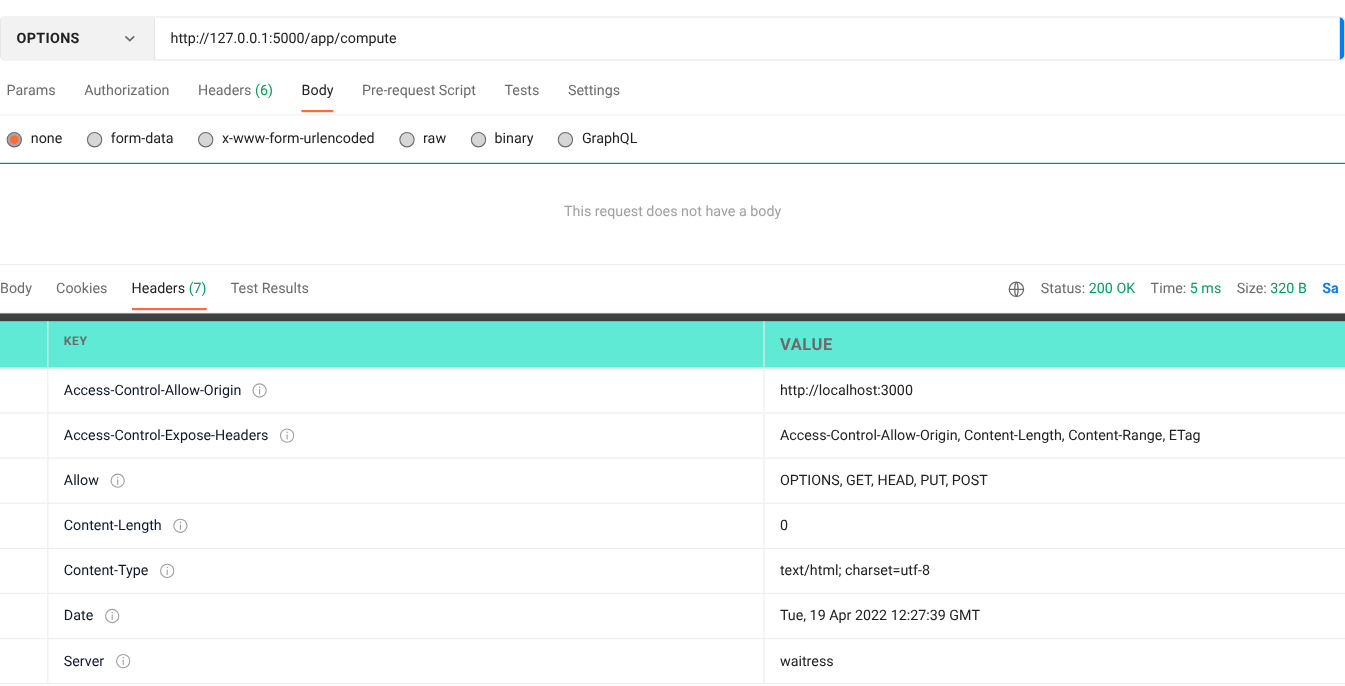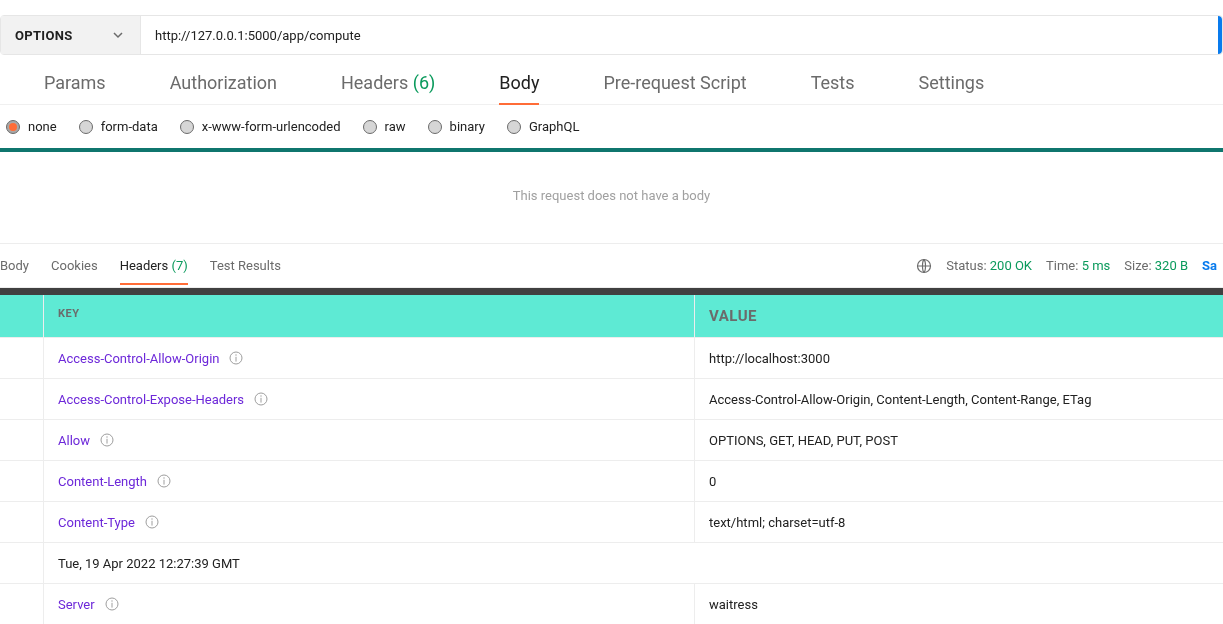--- a/index.html
+++ b/index.html
@@ -49,35 +49,34 @@
     .tabs-row {
       display: flex;
       align-items: center;
       gap: 26px;
       padding: 18px 6px 0 6px;
       border-bottom: 1px solid #f0f0f0;
       height: 50px;
     }
     .tab {
       padding-bottom: 10px;
-      font-size: 18px;
+      font-size: 13px;
       color: #6b6b6b;
       cursor: pointer;
       border-bottom: 2px solid transparent;
-      margin-left: 38px;
     }
     .tab.active { color: #212121; border-bottom-color: #ff6c37; }
     .count-badge { color: #0a9a5c; }
 
     .body-type-row {
       display: flex;
       align-items: flex-start;
       gap: 22px;
       padding: 14px 6px;
-      border-bottom: 4px solid #0f766e;
+      border-bottom: 1px solid #0f766e;
     }
     .radio {
       display: flex;
       align-items: center;
       gap: 8px;
       font-size: 13px;
       color: #212121;
       cursor: pointer;
     }
     .radio-dot {
@@ -172,21 +171,21 @@
     }
     .cell-handle { width: 44px; border-right: 1px solid #ededed; }
     .cell-key {
       flex: 0 0 651px;
       padding: 0 14px;
       border-right: 1px solid #ededed;
       display: flex;
       align-items: center;
       gap: 10px;
       font-size: 13px;
-      color: #6d28d9;
+      color: #0f172a;
     }
     .cell-value {
       flex: 1;
       padding: 0 14px;
       display: flex;
       align-items: center;
       font-size: 13px;
       color: #212121;
     }
     .info-icon {
@@ -355,20 +354,30 @@
               <circle cx="7" cy="4" r="0.7" fill="#9e9e9e" stroke="none"></circle>
             </svg>
           </span>
         </div>
         <div class="cell-value">
           <span>text/html; charset=utf-8</span>
         </div>
       </div>
       <div class="table-row">
         <div class="cell-handle"></div>
+        <div class="cell-key">
+          <span>Date</span>
+          <span class="info-icon">
+            <svg viewBox="0 0 14 14" fill="none" stroke="#9e9e9e" stroke-width="1">
+              <circle cx="7" cy="7" r="6"></circle>
+              <path d="M7 6.2v4" stroke-linecap="round"></path>
+              <circle cx="7" cy="4" r="0.7" fill="#9e9e9e" stroke="none"></circle>
+            </svg>
+          </span>
+        </div>
         <div class="cell-value">
           <span>Tue, 19 Apr 2022 12:27:39 GMT</span>
         </div>
       </div>
       <div class="table-row">
         <div class="cell-handle"></div>
         <div class="cell-key">
           <span>Server</span>
           <span class="info-icon">
             <svg viewBox="0 0 14 14" fill="none" stroke="#9e9e9e" stroke-width="1">

